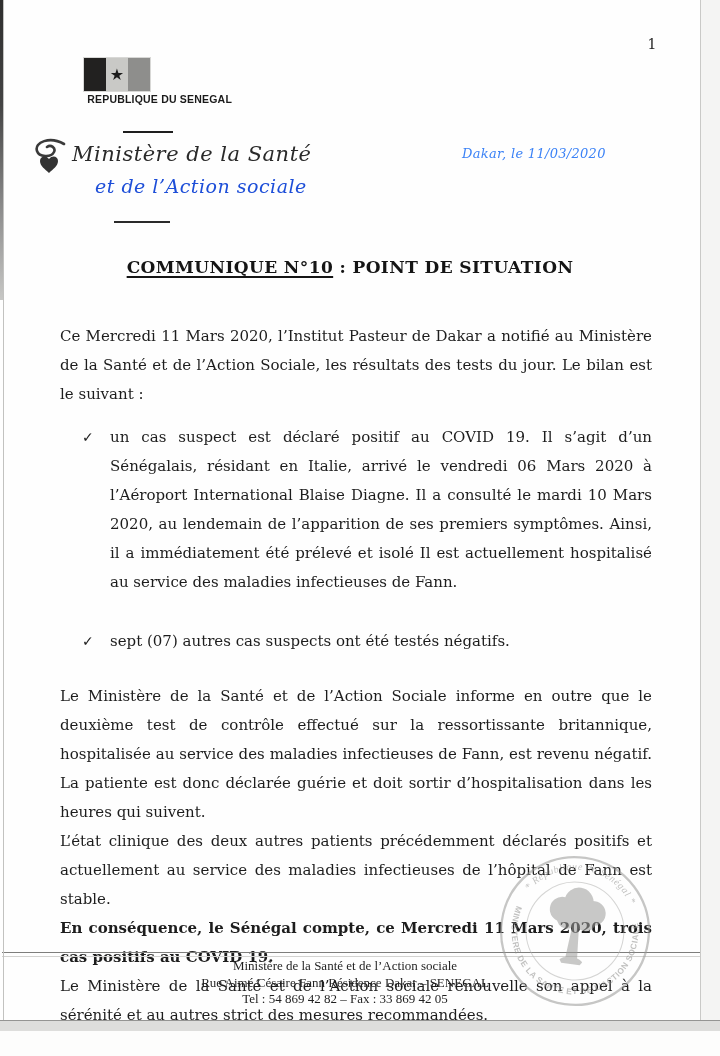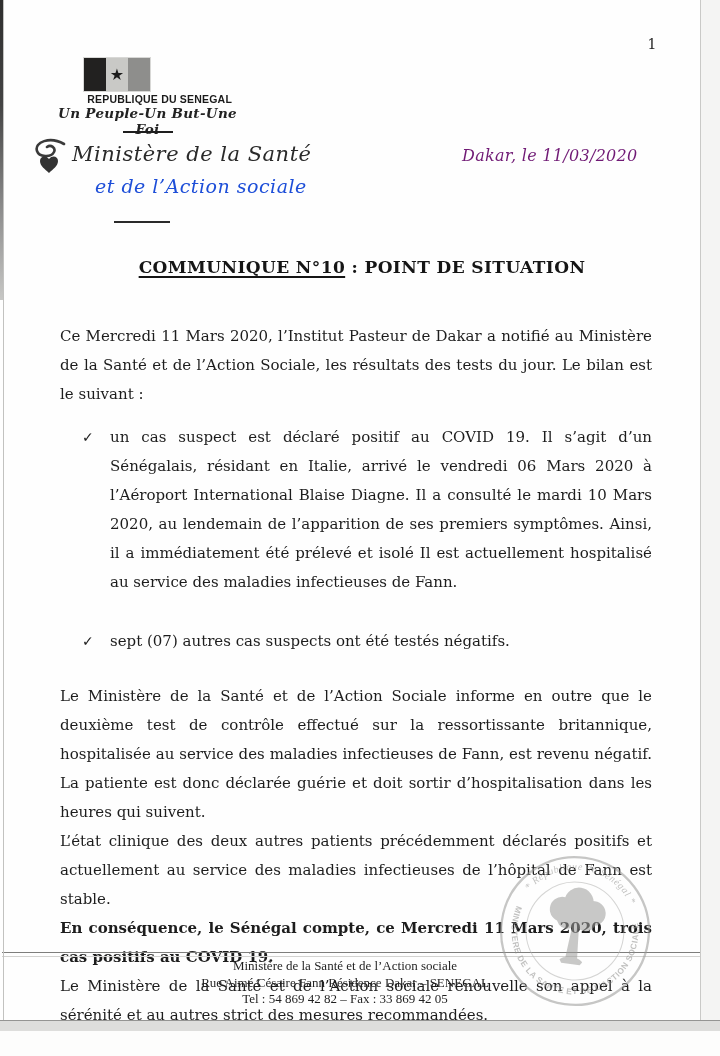--- a/index.html
+++ b/index.html
@@ -33,25 +33,25 @@
   .motto{position:absolute;left:55px;top:105px;width:185px;text-align:center;
     font-style:italic;font-weight:600;font-size:13.5px;letter-spacing:.3px;color:#222;}
   .sep-line-1{position:absolute;left:123px;top:131px;width:50px;height:2px;background:#1e1e1e;}
   .ministry-logo{position:absolute;left:30px;top:138px;width:38px;height:40px;}
   .ministry-1{position:absolute;left:72px;top:142px;width:270px;
     font-style:italic;font-size:21px;letter-spacing:.5px;color:#2a2a2a;}
   .ministry-2{position:absolute;left:95px;top:175px;width:240px;
     font-style:italic;font-size:19px;letter-spacing:.5px;color:#1d4ed8;}
   .sep-line-2{position:absolute;left:114px;top:221px;width:56px;height:2px;background:#2a2a2a;}
   .dateline{position:absolute;left:462px;top:146px;width:200px;
-    font-style:italic;font-size:16px;letter-spacing:.3px;color:#701a75;}
+    font-style:italic;font-size:13px;letter-spacing:.3px;color:#3b82f6;}
 
   
   .title{position:absolute;left:0px;top:257px;width:700px;text-align:center;
-    font-weight:bold;font-size:17px;letter-spacing:.4px;color:#151515;padding-left:12px;}
+    font-weight:bold;font-size:17px;letter-spacing:.4px;color:#151515;}
   .title .u{text-decoration:underline;text-decoration-thickness:1.5px;text-underline-offset:3px;}
 
   
   .bodytext{position:absolute;left:60px;top:322px;width:592px;
     font-size:15px;line-height:29px;text-align:justify;color:#1d1d1d;}
   .bodytext p{margin:0;}
   .p1{margin-bottom:14px !important;}
   .bullets{margin:0 0 26px 0;padding:0;list-style:none;}
   .bullet-item{position:relative;padding-left:50px;margin:0 0 30px 0;}
   .bullet-item:last-child{margin-bottom:0;}
@@ -77,21 +77,20 @@
   <div class="page-number">1</div>
 
   <div class="flag">
     <div class="band band-1"></div>
     <div class="band band-2">
       <span class="flag-star">★</span>
     </div>
     <div class="band band-3"></div>
   </div>
   <div class="republic">REPUBLIQUE DU SENEGAL</div>
-  <div class="motto">Un Peuple-Un But-Une Foi</div>
   <div class="sep-line-1"></div>
 
   <div class="ministry-logo">
     <svg width="38" height="40" viewBox="0 0 38 40">
       <path d="M34 6 C20 -2 4 4 7 13 C9 19 21 20 24 14 C26 10 21 6 17 9" fill="none" stroke="#3a3a3a" stroke-width="2.6" stroke-linecap="round"></path>
       <path d="M19 21 C16 17 10 18 10 23 C10 28 15 31 19 35 C23 31 28 28 28 23 C28 18 22 17 19 21 Z" fill="#333"></path>
     </svg>
   </div>
   <div class="ministry-1">Ministère de la Santé</div>
   <div class="ministry-2">et de l’Action sociale</div>

